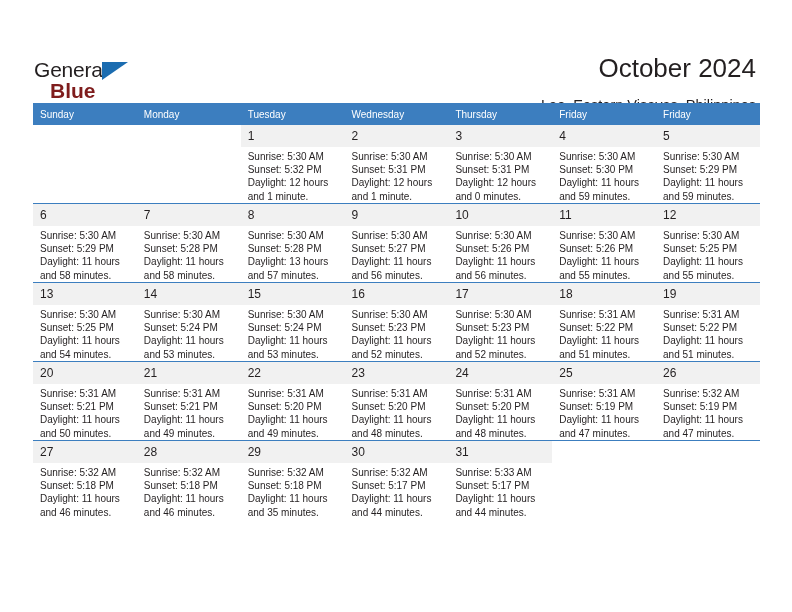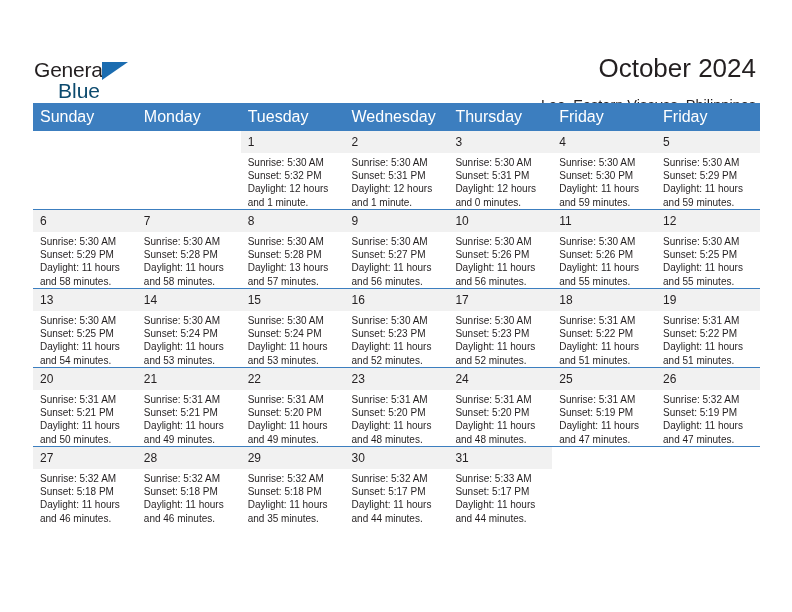--- a/index.html
+++ b/index.html
@@ -51,25 +51,25 @@
     position: absolute;
     left: 68px;
     top: 4px;
     width: 0;
     height: 0;
     border-left: 26px solid #1b6cb0;
     border-bottom: 18px solid transparent;
   }
   .logo-blue {
     position: absolute;
-    left: 24px;
+    left: 16px;
     top: 21px;
     font-size: 21px;
-    font-weight: 400;
-    color: #0c4a6e;
+    font-weight: 700;
+    color: #7f1d1d;
     line-height: 23px;
   }
   .logo-rule {
     position: absolute;
     left: 24px;
     top: 45px;
     width: 72px;
     height: 2px;
     background: #1b6cb0;
   }
@@ -105,21 +105,21 @@
     width: 727px;
   }
   table.cal {
     width: 727px;
     border-collapse: collapse;
     table-layout: fixed;
   }
   table.cal th {
     background: #3c7ebf;
     color: #ffffff;
-    font-size: 16px;
+    font-size: 10px;
     font-weight: 400;
     text-align: left;
     padding: 5px 0 5px 7px;
     height: 12px;
     border: none;
   }
   table.cal td {
     vertical-align: top;
     padding: 0;
     border: none;

